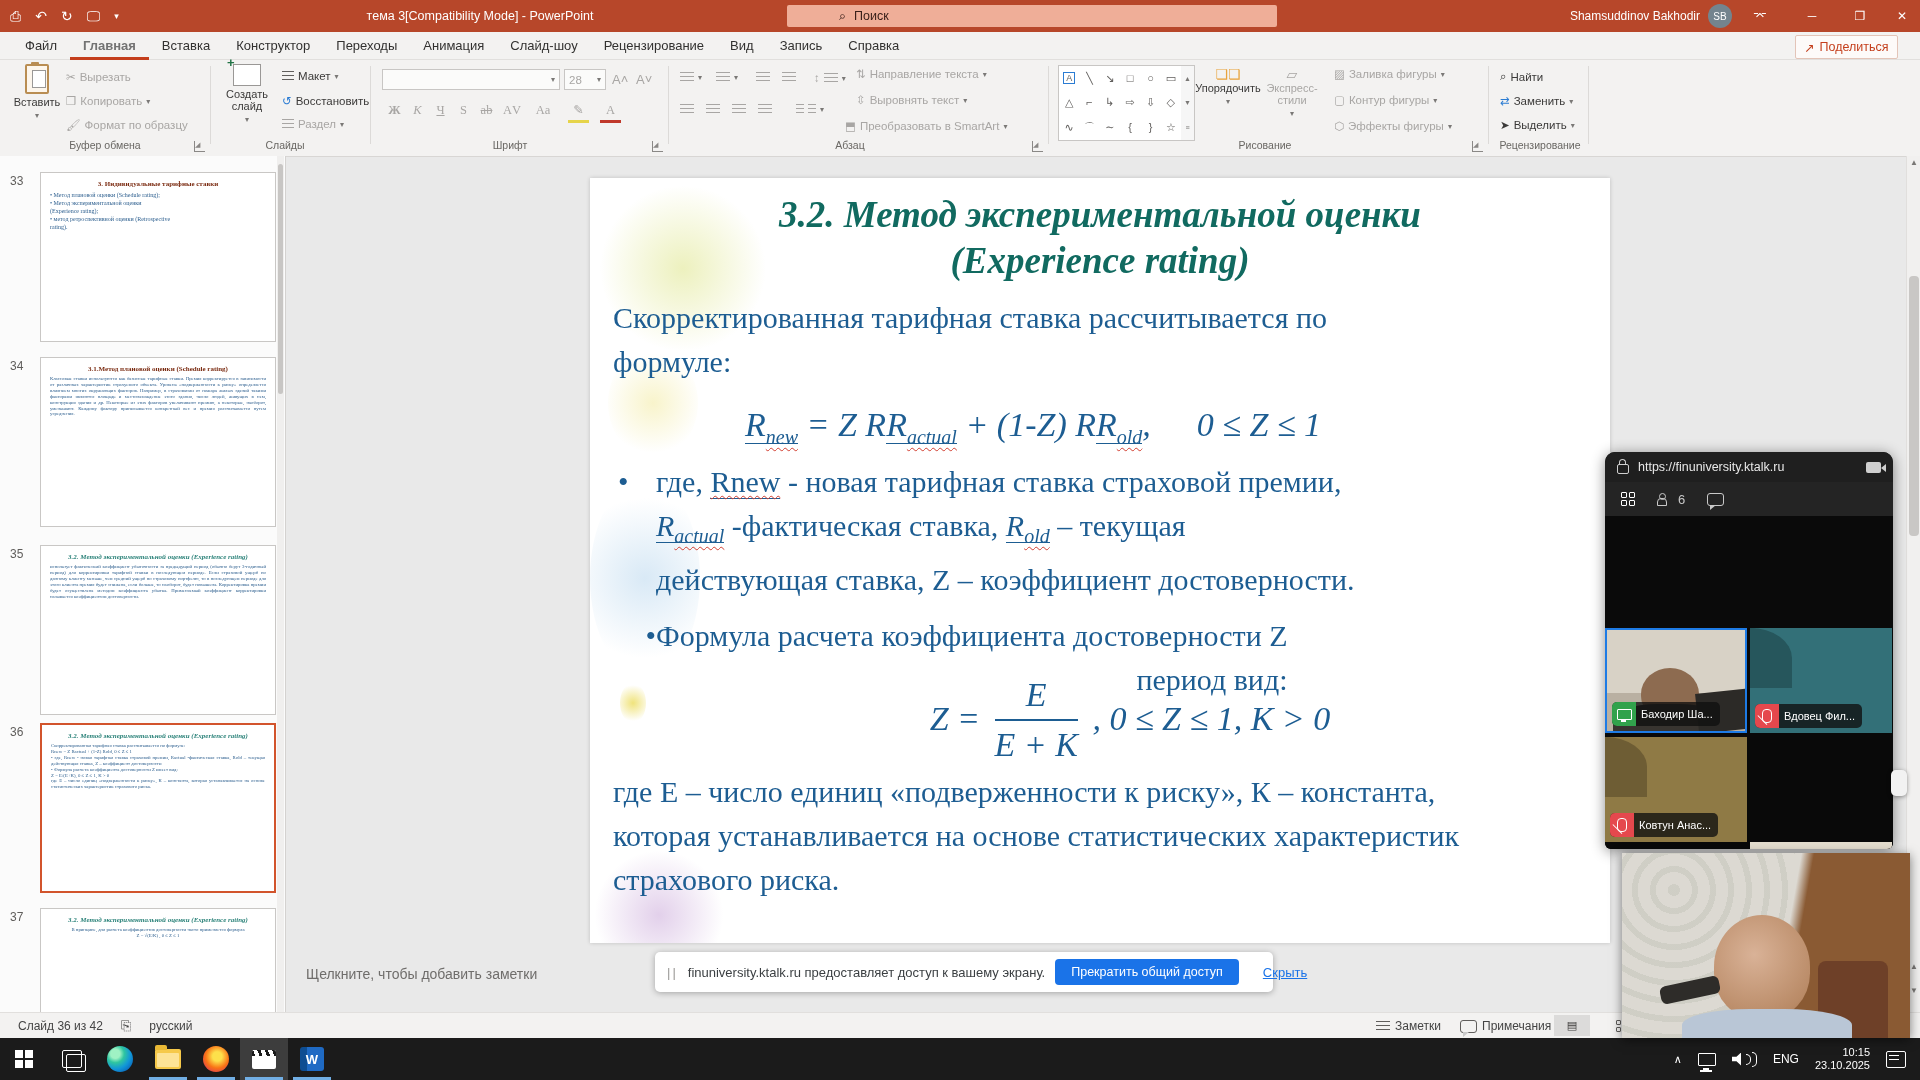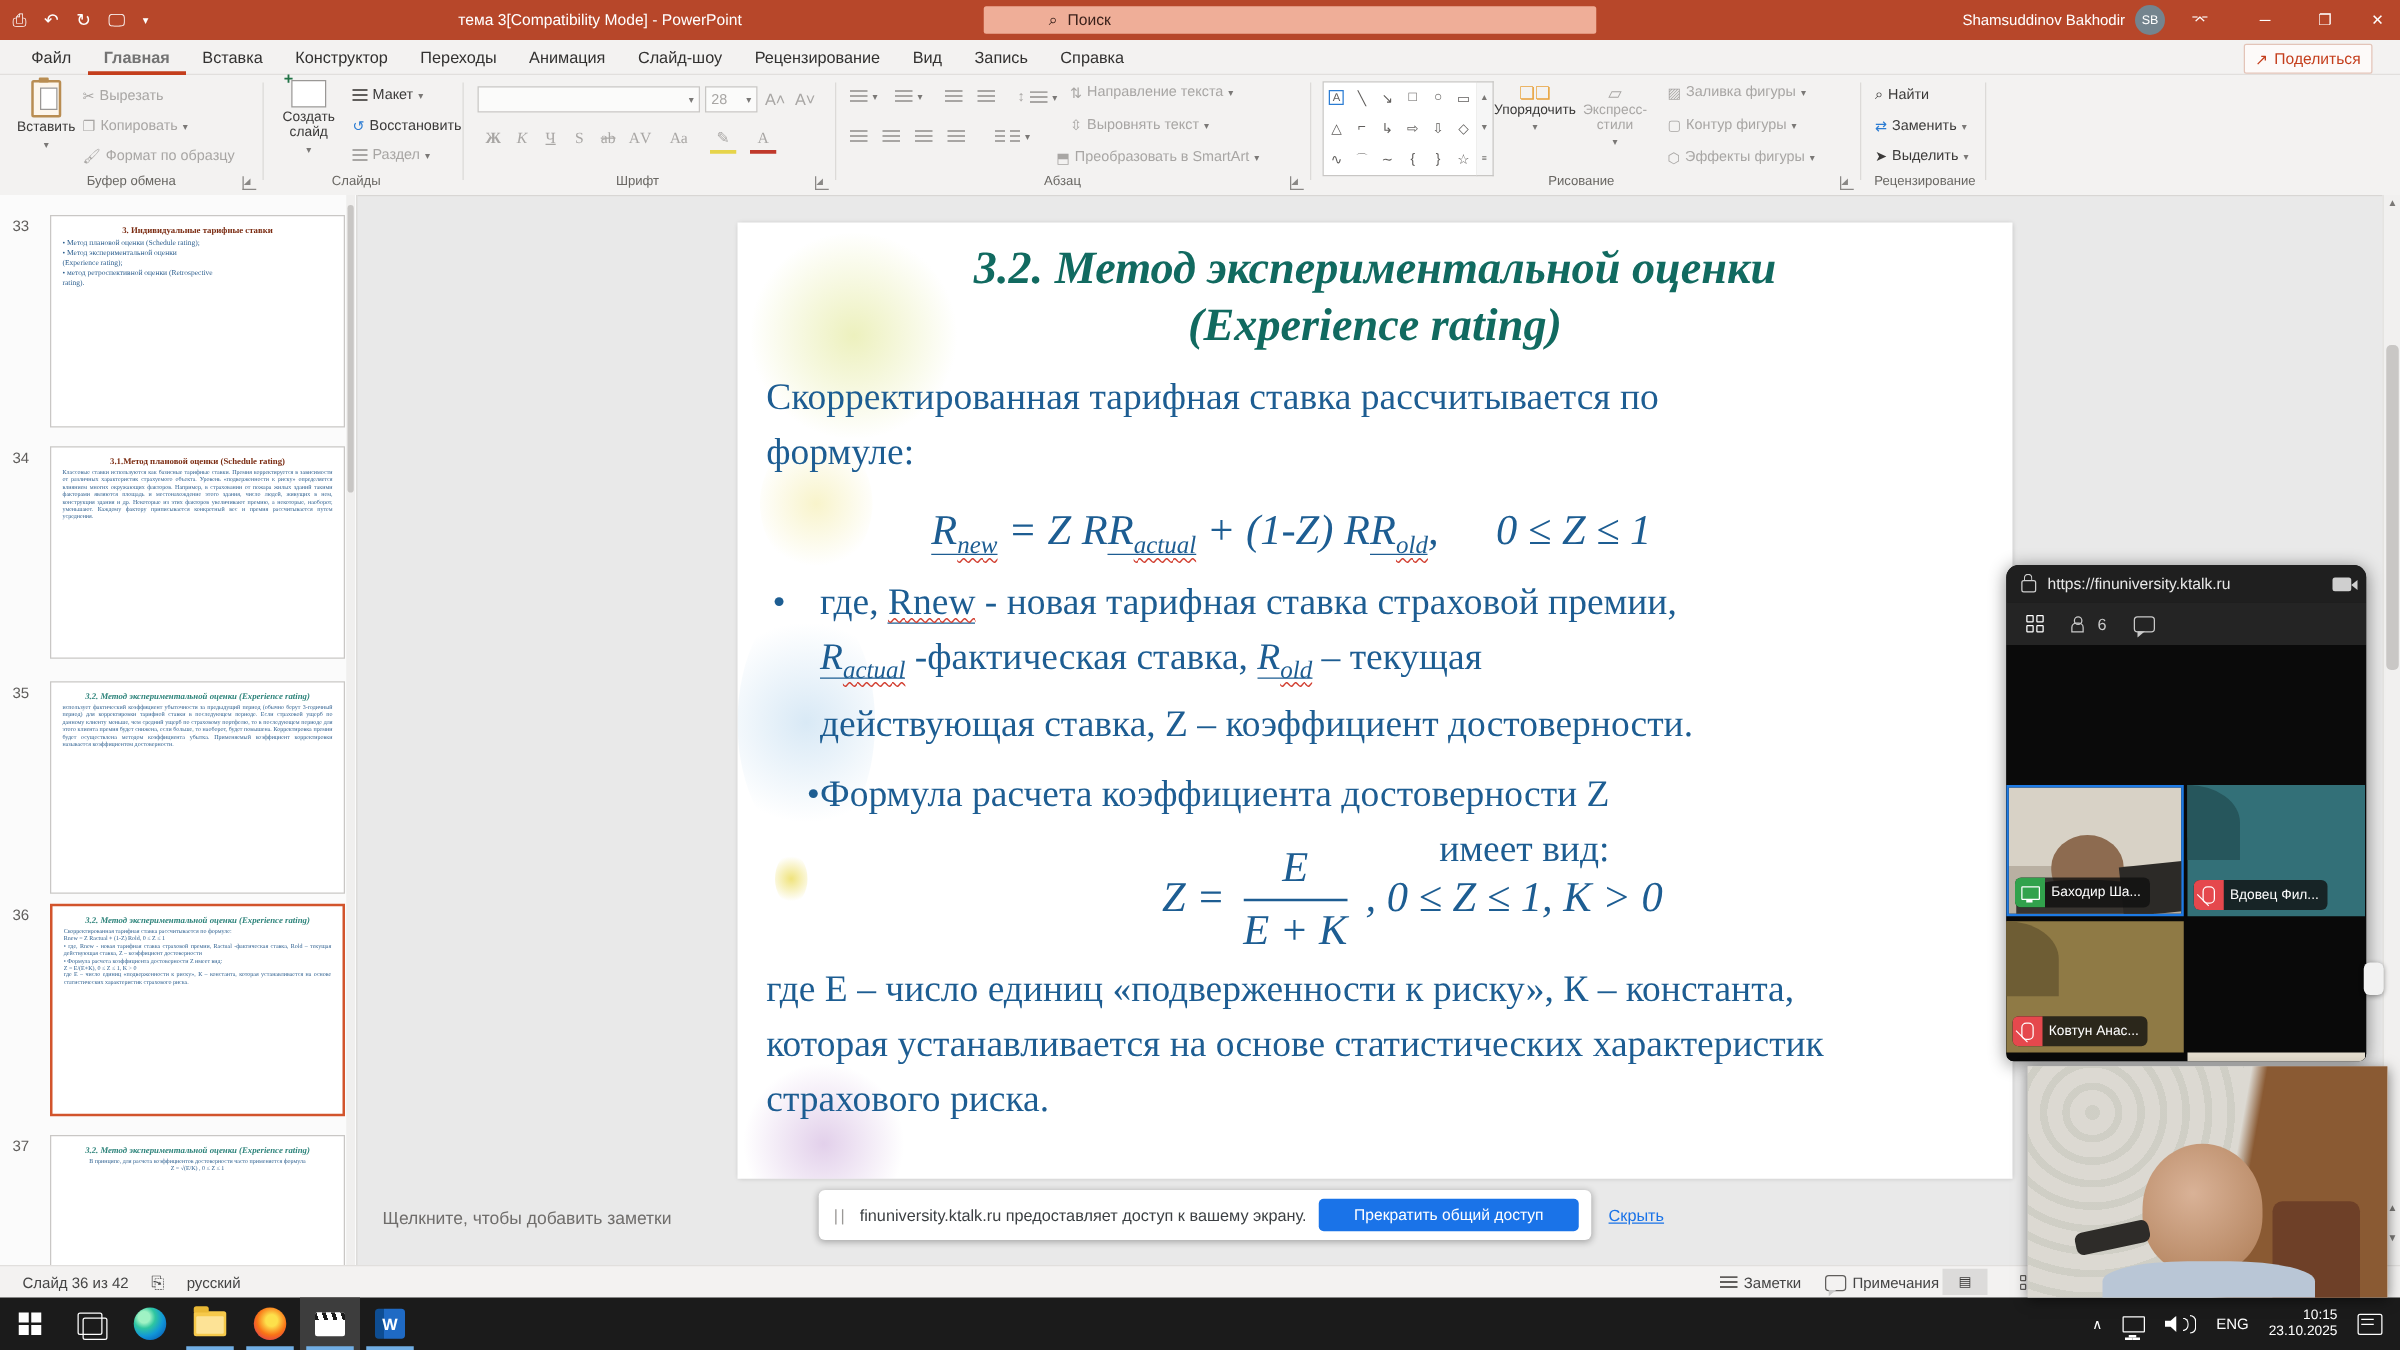--- a/index.html
+++ b/index.html
@@ -83,21 +83,21 @@
   
   .pptscroll{left:1906px;top:156px;width:14px;height:856px;background:#f1f0ef;border-left:1px solid #e1dfdd;}
   .pptscroll .tmb{position:absolute;left:2px;top:120px;width:10px;height:260px;background:#c9c7c5;border-radius:4px;}
   .pptscroll .arr{position:absolute;left:0;width:14px;text-align:center;font-size:8px;color:#7a7876;}
   
   .toast{left:655px;top:952px;width:618px;height:40px;background:#fff;border-radius:5px;
          box-shadow:0 1px 6px rgba(0,0,0,.3);display:flex;align-items:center;padding:0 12px;box-sizing:border-box;gap:10px;}
   .toast .pause{color:#9a9896;font-size:13px;letter-spacing:2px;}
   .toast .msg{font-size:13px;color:#3c4043;white-space:nowrap;}
   .toast .stop{margin-left:auto;background:#1a73e8;color:#fff;font-size:12.5px;border-radius:4px;
-               padding:6px 28px;white-space:nowrap;}
+               padding:6px 16px;white-space:nowrap;}
   .toast .hide{color:#1a73e8;font-size:13px;text-decoration:underline;margin-left:14px;margin-right:2px;}
   
   .statusbar{left:0;top:1012px;width:1920px;height:26px;background:#f3f2f1;border-top:1px solid #e1dfdd;
              font-size:12px;color:#444;display:flex;align-items:center;}
   .statusbar .item{margin-left:18px;white-space:nowrap;display:flex;align-items:center;gap:5px;}
   .viewbox{position:absolute;left:1554px;top:2px;width:36px;height:21px;background:#dcdbda;display:flex;align-items:center;justify-content:center;font-size:11px;color:#3b3a39;}
   
   .taskbar{left:0;top:1038px;width:1920px;height:42px;background:#1b1b1b;display:flex;align-items:center;}
   .tcell{width:48px;height:42px;display:flex;align-items:center;justify-content:center;position:relative;}
   .tcell.on{background:#3d3d3d;}
@@ -477,21 +477,21 @@
     </div>
 
     <div class="s-text" style="left:28px;top:282px;">
       <div><span style="display:inline-block;width:38px;">•</span><span>где,  </span><span class="ul sq">Rnew</span><span> -  новая тарифная ставка страховой премии,</span></div>
       <div style="padding-left:38px;"><span class="s-f ul"><span>R</span><sub class="sq">actual</sub></span><span>  -фактическая ставка, </span><span class="s-f ul"><span>R</span><sub class="sq">old</sub></span><span> – текущая</span></div>
       <div style="padding-left:38px;">действующая ставка, Z – коэффициент достоверности.</div>
     </div>
 
     <div class="s-text" style="left:28px;top:436px;text-align:right;">
       <div><span style="display:inline-block;width:38px;">•</span><span>Формула расчета коэффициента достоверности Z</span></div>
-      <div style="padding-left:38px;">имеет вид:</div>
+      <div style="padding-left:38px;">период вид:</div>
     </div>
 
     <div class="s-text s-f" style="left:240px;top:495px;font-size:34px;width:600px;text-align:center;">
       <span>Z =</span>
       <span class="frac"><span class="num">E</span><span class="den">E + K</span></span>
       <span>,  0 ≤ Z ≤ 1, K &gt; 0</span>
     </div>
 
     <div class="s-text" style="left:23px;top:592px;">
       <div>где  Е – число единиц «подверженности к риску», К – константа,</div>

